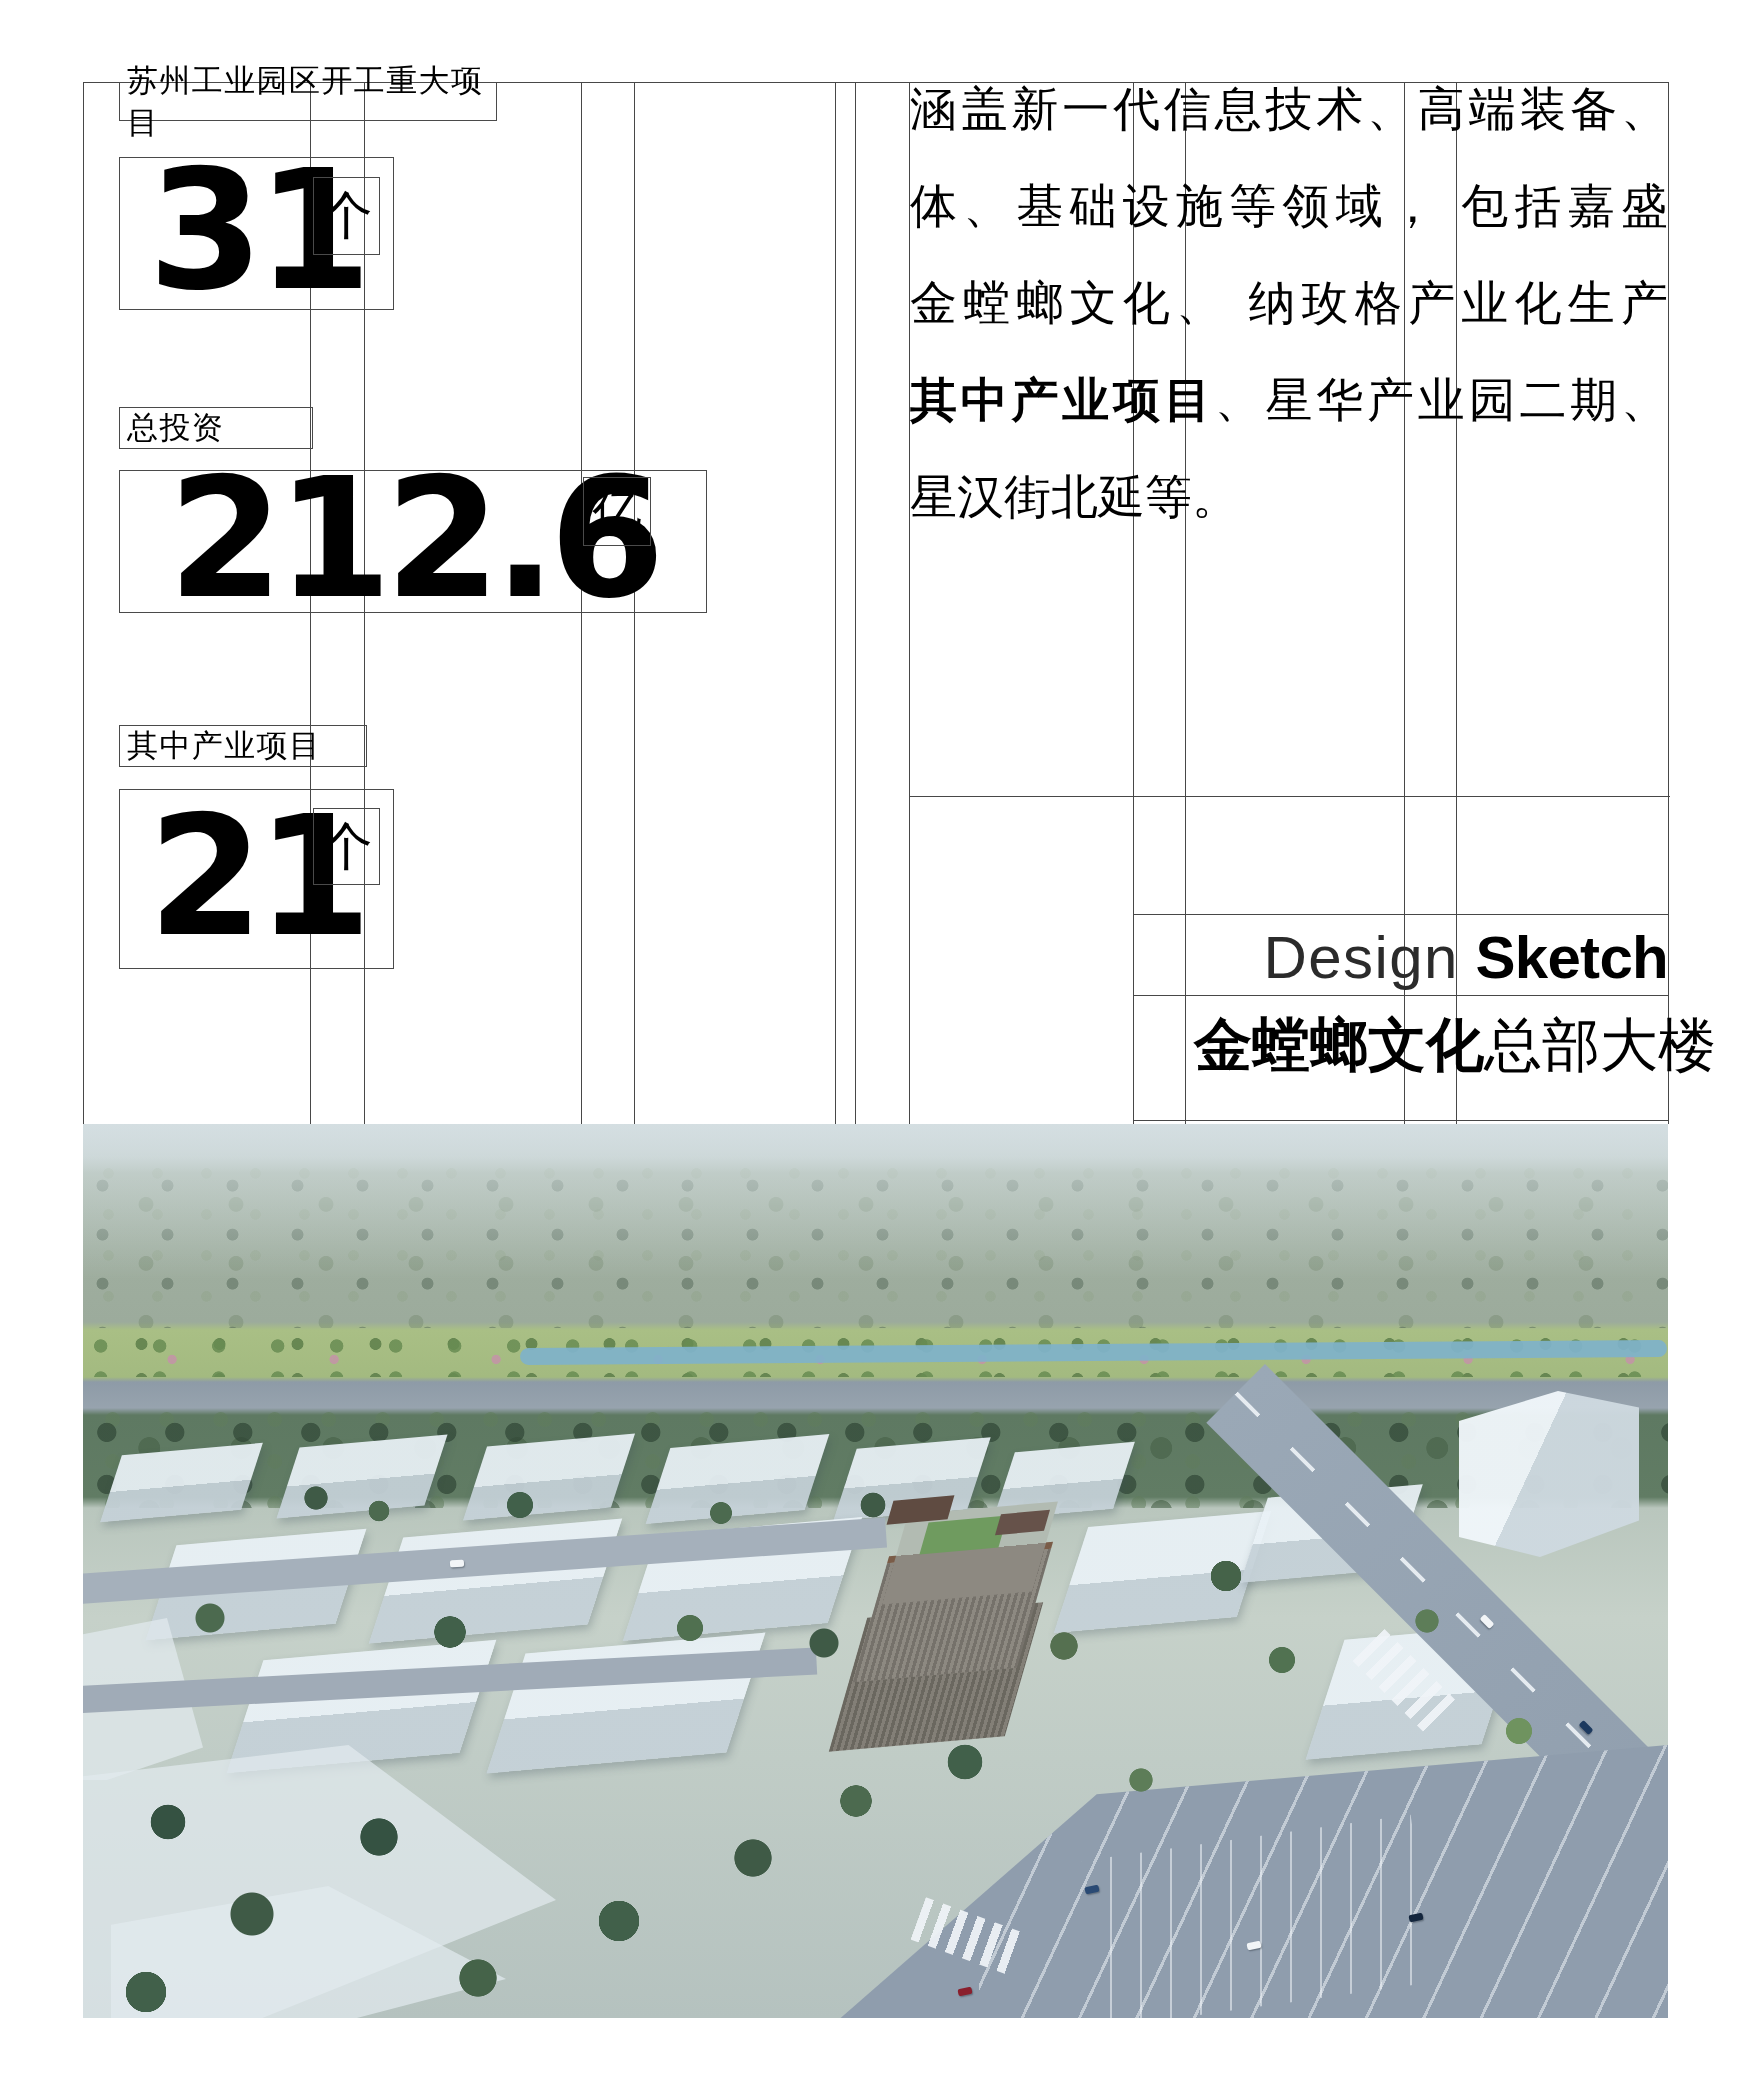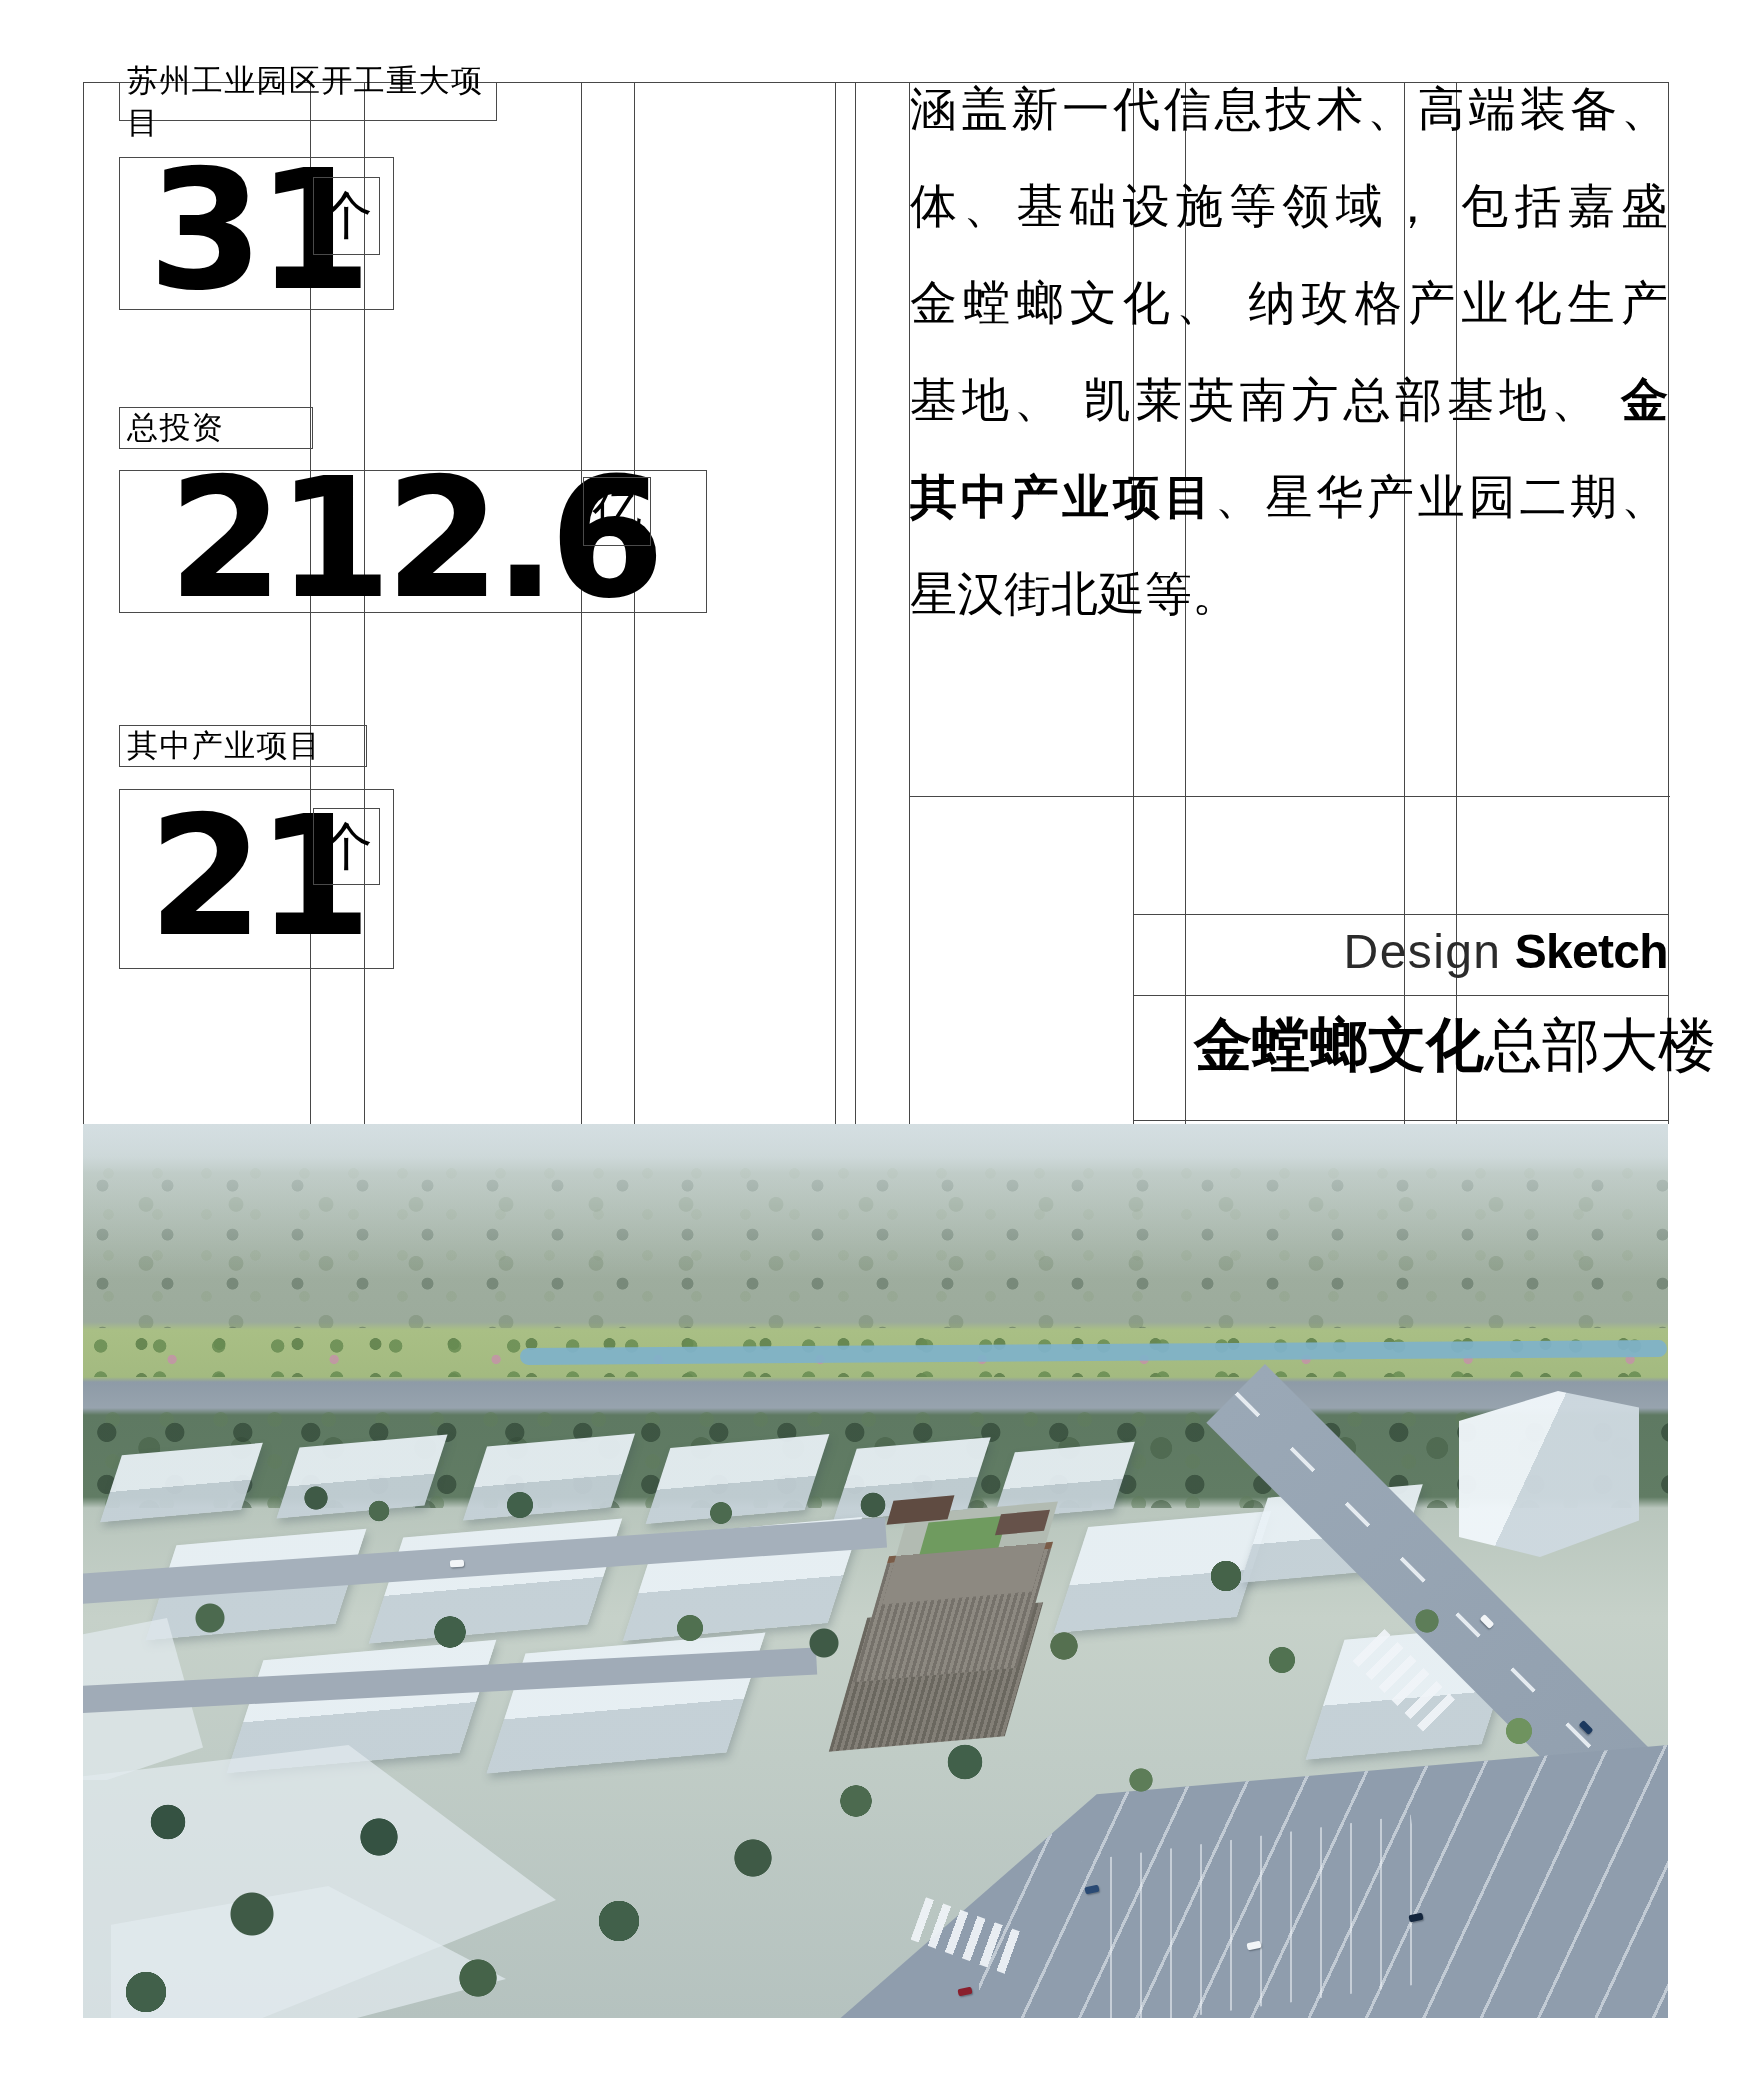--- a/index.html
+++ b/index.html
@@ -12,21 +12,21 @@
   .label-box{display:flex;align-items:center;padding-left:7px;font-size:31px;letter-spacing:1.4px;font-weight:500;}
   .big-num{display:flex;align-items:center;justify-content:center;font-family:"DejaVu Sans","Liberation Sans",sans-serif;
            font-weight:800;font-size:166px;letter-spacing:-7px;line-height:1;padding-bottom:4.2px;}
   .unit-box{display:flex;align-items:center;justify-content:center;font-size:52px;font-weight:500;}
   
   .desc{position:absolute;left:910px;top:60px;width:758px;}
   .desc-line{height:97px;line-height:97px;font-size:47px;text-align:justify;text-align-last:justify;-moz-text-align-last:justify;white-space:nowrap;}
   .desc-line.last{text-align-last:left;-moz-text-align-last:left;}
   .desc-line .b{font-weight:800;}
   
-  .ds{position:absolute;right:83px;top:928px;width:536px;font-size:48px;line-height:1;text-align:right;white-space:nowrap;}
+  .ds{position:absolute;right:83px;top:928px;width:536px;font-size:60px;line-height:1;text-align:right;white-space:nowrap;}
   .ds .light{font-weight:200;color:#2b2b2b;letter-spacing:1.4px;}
   .ds .bold{font-weight:800;letter-spacing:-0.7px;}
   .caption{position:absolute;left:1194px;top:1016px;width:474px;font-size:58px;line-height:1;
            text-align:justify;text-align-last:justify;-moz-text-align-last:justify;white-space:nowrap;}
   .caption .b{font-weight:800;}
   
   .photo{position:absolute;left:83px;top:1124px;width:1585px;height:894px;overflow:hidden;
     background:linear-gradient(180deg,#c8d3d7 0px,#bcc9c6 32px,#a2b1a2 49px,#9cab9c 198px,
       #a9bf85 206px,#a3ba80 253px,#8e9ba7 258px,#97a3ae 284px,#5e7962 291px,#617c64 373px,
       #b9c6bd 384px,#c6d1c9 494px,#c0ccc6 635px,#b5c2bf 894px);}
@@ -162,21 +162,20 @@
   <span>21</span>
 </div>
 <div class="frame unit-box" style="left:313px;top:808px;width:67px;height:77px;">
   <span>个</span>
 </div>
 
 <div class="desc">
   <div class="desc-line"><span>涵盖新一代信息技术、高端装备、</span><span class="b"></span><span></span></div>
   <div class="desc-line"><span>体、基础设施等领域， 包括嘉盛</span><span class="b"></span><span></span></div>
   <div class="desc-line"><span>金螳螂文化、 纳玫格产业化生产</span><span class="b"></span><span></span></div>
-  <div class="desc-line"><span>基地、 凯莱英南方总部基地、 </span><span class="b">金</span><span></span></div>
   <div class="desc-line"><span></span><span class="b">其中产业项目</span><span>、星华产业园二期、</span></div>
   <div class="desc-line last"><span>星汉街北延等。</span><span class="b"></span><span></span></div>
 </div>
 
 <div class="ds">
   <span class="light">Design</span>
   <span> </span>
   <span class="bold">Sketch</span>
 </div>
 <div class="caption">

